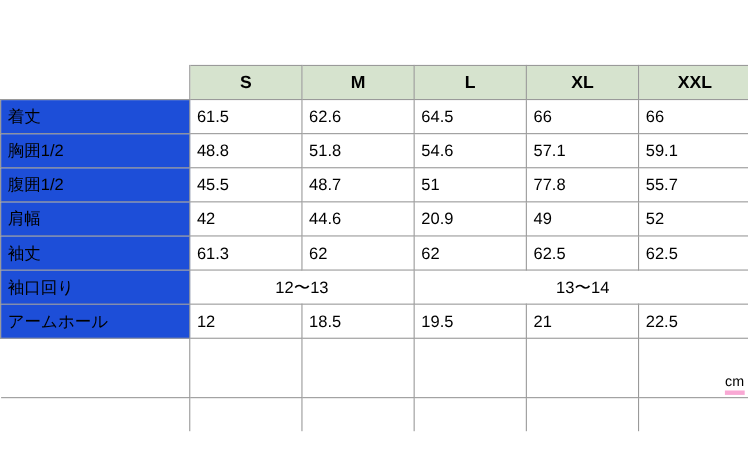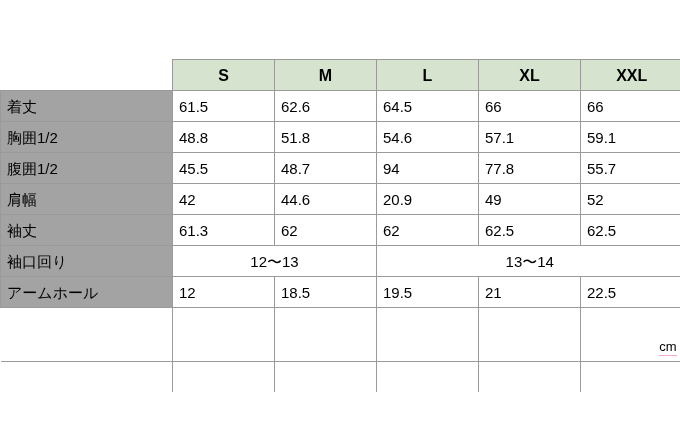--- a/index.html
+++ b/index.html
@@ -45,21 +45,21 @@
     border-left: none;
     border-top: none;
   }
   tr.header-row th.size-head {
     background: #d6e3ce;
     text-align: center;
     font-weight: bold;
     font-size: 16px;
   }
   td.row-label {
-    background: #a3a3a3;
+    background: #1d4ed8;
     text-align: left;
     font-size: 15px;
     border-left: none;
   }
   td.value {
     font-size: 15px;
     background: #ffffff;
   }
   td.value.span-center {
     text-align: center;
@@ -72,21 +72,21 @@
   tr.unit-row td.blank-label {
     background: #ffffff;
     border-left: none;
   }
   tr.unit-row td.unit-cell {
     text-align: right;
     font-size: 13px;
     vertical-align: bottom;
   }
   tr.unit-row td.unit-cell span.unit-text {
-    border-bottom: 1px solid #f9a8d4;
+    border-bottom: 4px solid #f9a8d4;
     padding-bottom: 1px;
     display: inline-block;
     line-height: 14px;
     margin-top: 32px;
   }
   tr.tail-row td {
     height: 30px;
     border: 1px solid #9a9a9a;
     background: #ffffff;
   }
@@ -139,21 +139,21 @@
         <td class="value">48.8</td>
         <td class="value">51.8</td>
         <td class="value">54.6</td>
         <td class="value">57.1</td>
         <td class="value edge-hidden">59.1</td>
       </tr>
       <tr>
         <td class="row-label">腹囲1/2</td>
         <td class="value">45.5</td>
         <td class="value">48.7</td>
-        <td class="value">94</td>
+        <td class="value">51</td>
         <td class="value">77.8</td>
         <td class="value edge-hidden">55.7</td>
       </tr>
       <tr>
         <td class="row-label">肩幅</td>
         <td class="value">42</td>
         <td class="value">44.6</td>
         <td class="value">20.9</td>
         <td class="value">49</td>
         <td class="value edge-hidden">52</td>

